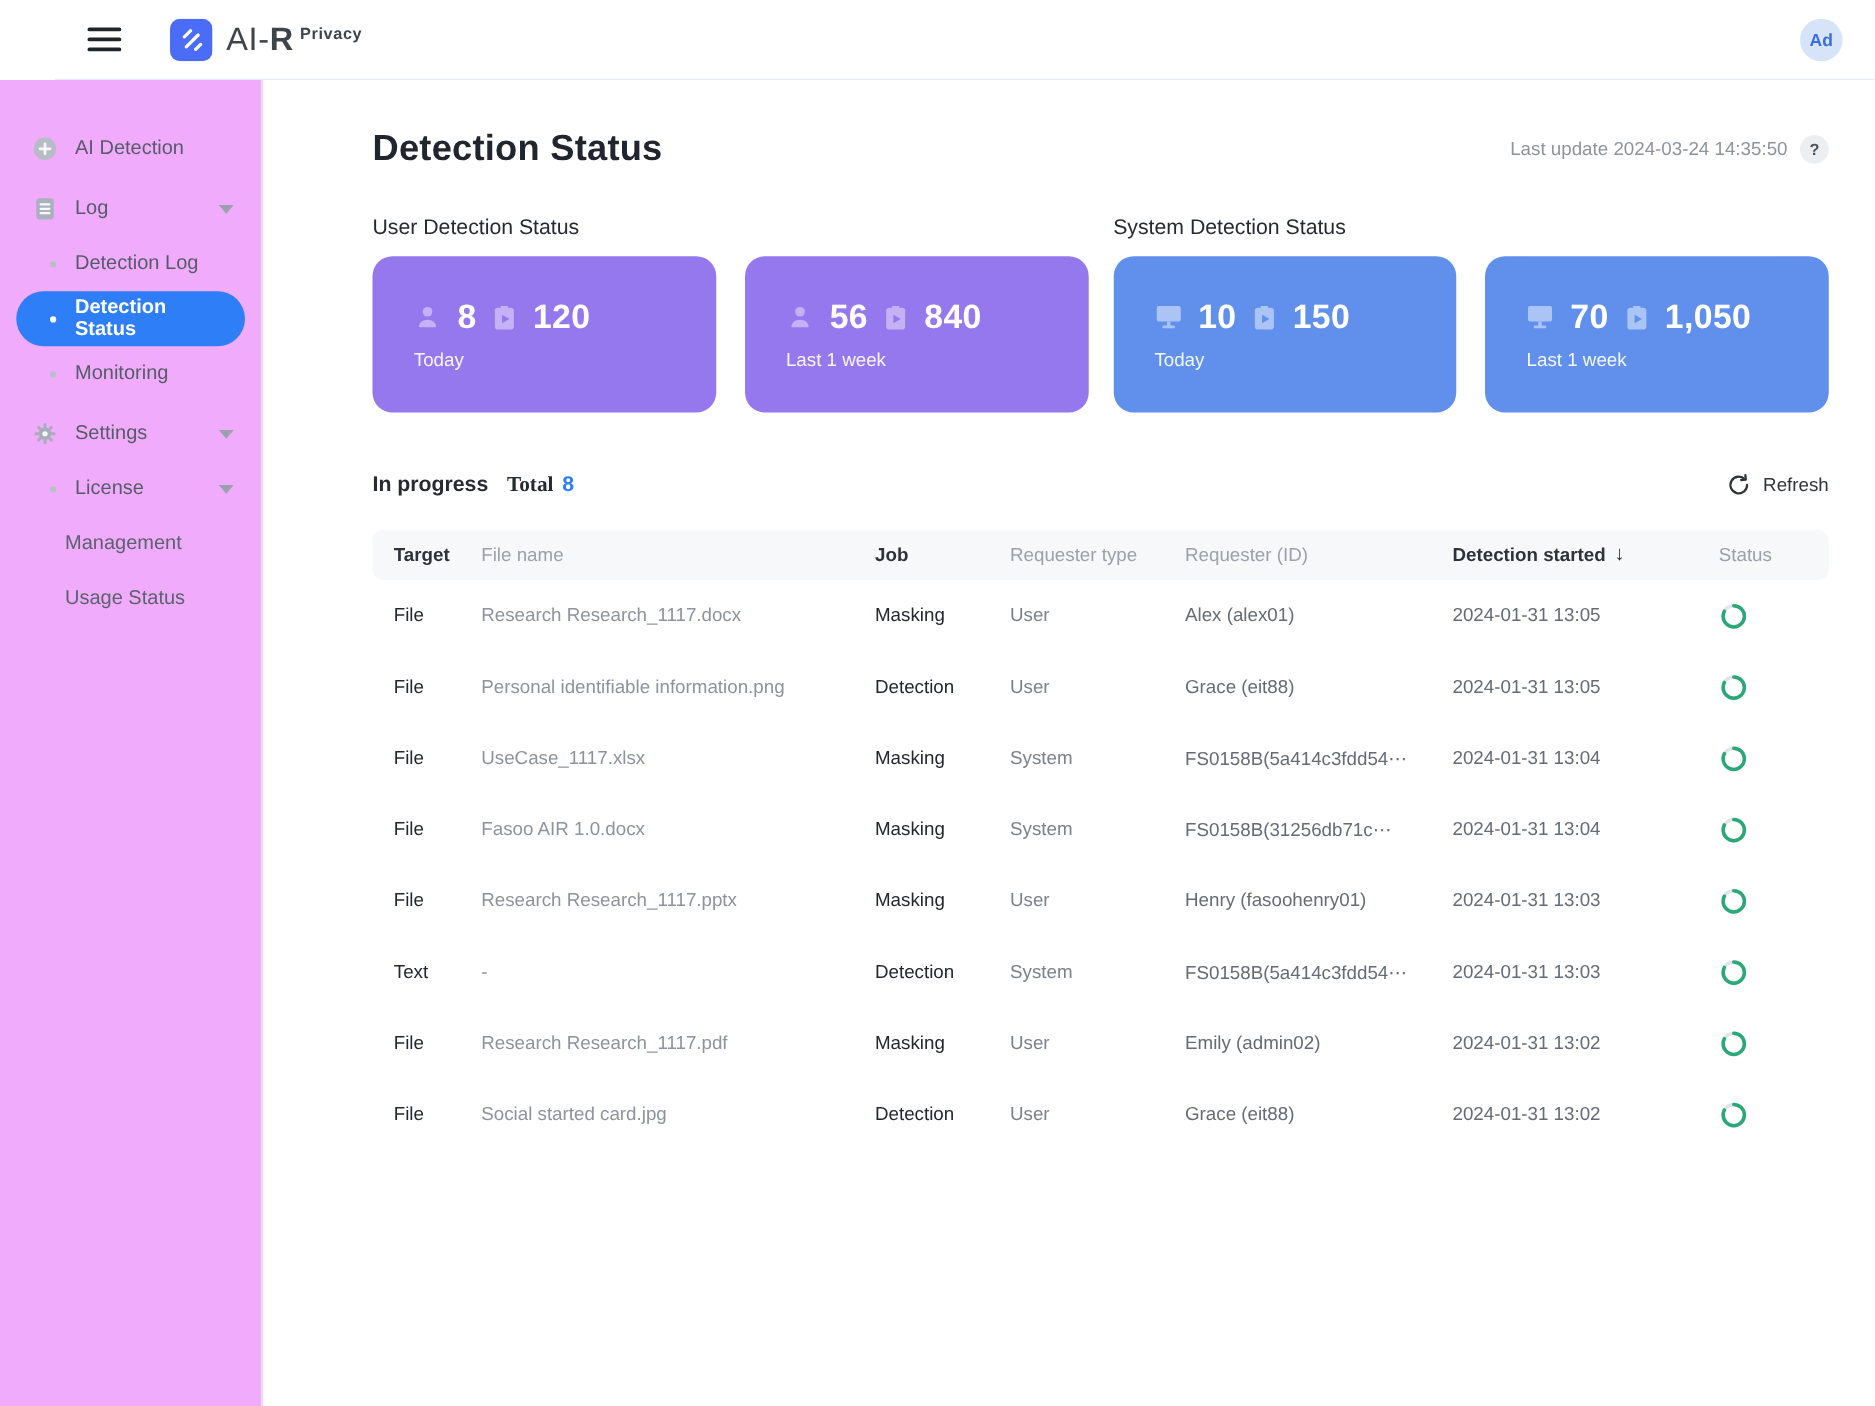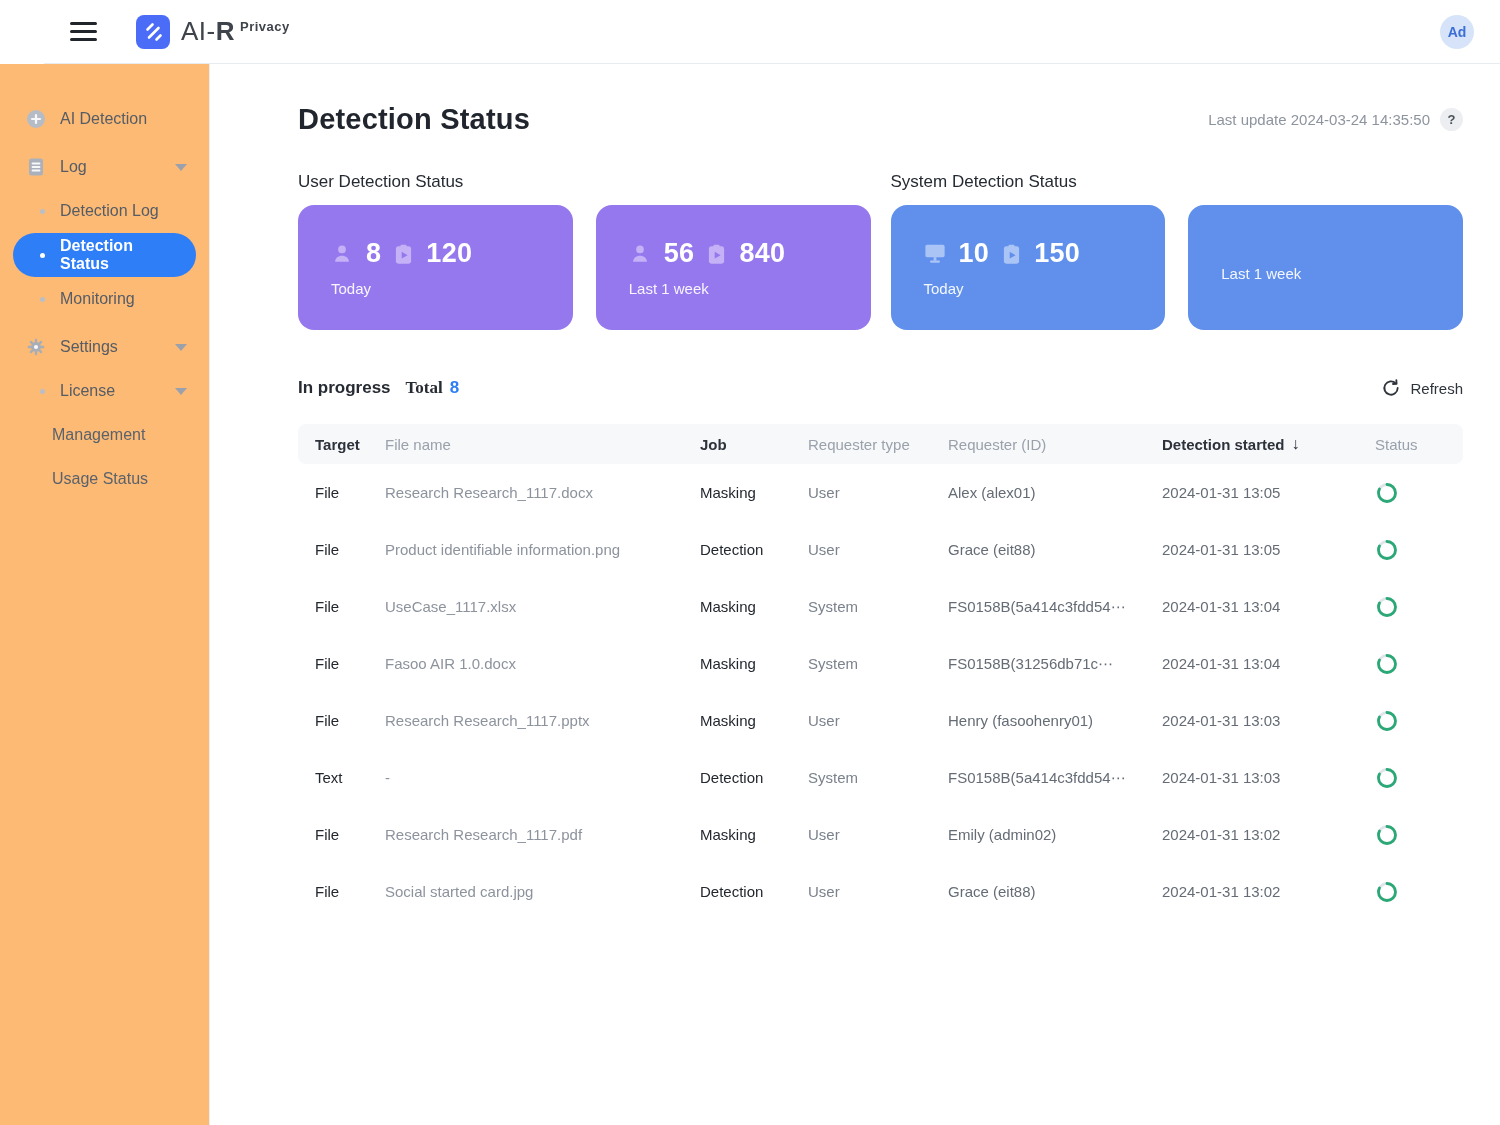--- a/index.html
+++ b/index.html
@@ -26,21 +26,21 @@
   .brand-sup { font-size:13px; font-weight:600; color:#3f444c; margin-left:5px; position:relative; top:-9px; }
   .avatar {
     margin-left:auto; width:34px; height:34px; border-radius:50%;
     background:#d7e3f8; color:#3b6fd6; font-weight:700; font-size:14px;
     display:flex; align-items:center; justify-content:center; cursor:pointer;
   }
 
   
   .sidebar {
     position:absolute; top:64px; left:0; bottom:0; width:210px;
-    background:#fdba74; border-right:1px solid #e8ebef; padding-top:33px;
+    background:#f0abfc; border-right:1px solid #e8ebef; padding-top:33px;
   }
   .side-item {
     display:flex; align-items:center; height:44px;
     color:#555c66; font-size:16px; padding:0 22px 0 26px; cursor:pointer;
   }
   .side-item .ico { width:20px; height:20px; margin-right:14px; display:flex; align-items:center; justify-content:center; flex:0 0 auto; }
   .side-item .dot { width:5px; height:5px; border-radius:50%; background:#b9bfc8; margin-right:15px; flex:0 0 auto; }
   .side-item.sub { padding-left:40px; }
   .side-item.subsub { padding-left:52px; color:#5b626c; }
   .side-item .chev {
@@ -280,20 +280,38 @@
                   <rect x="6.2" y="0.6" width="7.6" height="4.6" rx="1.2" fill="#abc4f6" stroke="#6090ec" stroke-width="1.4"></rect>
                   <rect x="2" y="2.8" width="16" height="18.4" rx="2.6" fill="#abc4f6"></rect>
                   <path d="M8.1 8.6 l6.2 3.6 -6.2 3.6z" fill="#6090ec"></path>
                 </svg>
             </span>
             <span>150</span>
           </div>
           <div class="period">Today</div>
         </div>
         <div class="card blue">
+          <div class="nums">
+            <span class="ico">
+              <svg width="22" height="21" viewBox="0 0 24 22" fill="#abc4f6">
+                  <rect x="1.5" y="1.5" width="21" height="13.5" rx="1.8"></rect>
+                  <rect x="10.5" y="15" width="3" height="4"></rect>
+                  <rect x="6.5" y="18.6" width="11" height="2.4" rx="1.2"></rect>
+                </svg>
+            </span>
+            <span>70</span>
+            <span class="ico">
+              <svg width="19" height="22" viewBox="0 0 20 22">
+                  <rect x="6.2" y="0.6" width="7.6" height="4.6" rx="1.2" fill="#abc4f6" stroke="#6090ec" stroke-width="1.4"></rect>
+                  <rect x="2" y="2.8" width="16" height="18.4" rx="2.6" fill="#abc4f6"></rect>
+                  <path d="M8.1 8.6 l6.2 3.6 -6.2 3.6z" fill="#6090ec"></path>
+                </svg>
+            </span>
+            <span>1,050</span>
+          </div>
           <div class="period">Last 1 week</div>
         </div>
       </div>
     </section>
   </div>
 
   <div class="progress-head">
     <span class="progress-title">In progress</span>
     <span class="total-label">Total</span>
     <span class="total-value">8</span>
@@ -330,21 +348,21 @@
         <div class="c-date">2024-01-31 13:05</div>
         <div class="c-status">
           <svg class="spinner" viewBox="0 0 24 24">
               <circle cx="12" cy="12" r="8.5" fill="none" stroke="#dfe5ea" stroke-width="2.8"></circle>
               <circle cx="12" cy="12" r="8.5" fill="none" stroke="#2aa876" stroke-width="2.8" stroke-linecap="round" stroke-dasharray="44 9.4" transform="rotate(-90 12 12)"></circle>
             </svg>
         </div>
       </div>
       <div class="trow">
         <div class="c-target">File</div>
-        <div class="c-file">Product identifiable information.png</div>
+        <div class="c-file">Personal identifiable information.png</div>
         <div class="c-job">Detection</div>
         <div class="c-type">User</div>
         <div class="c-id">Grace (eit88)</div>
         <div class="c-date">2024-01-31 13:05</div>
         <div class="c-status">
           <svg class="spinner" viewBox="0 0 24 24">
               <circle cx="12" cy="12" r="8.5" fill="none" stroke="#dfe5ea" stroke-width="2.8"></circle>
               <circle cx="12" cy="12" r="8.5" fill="none" stroke="#2aa876" stroke-width="2.8" stroke-linecap="round" stroke-dasharray="44 9.4" transform="rotate(-90 12 12)"></circle>
             </svg>
         </div>

